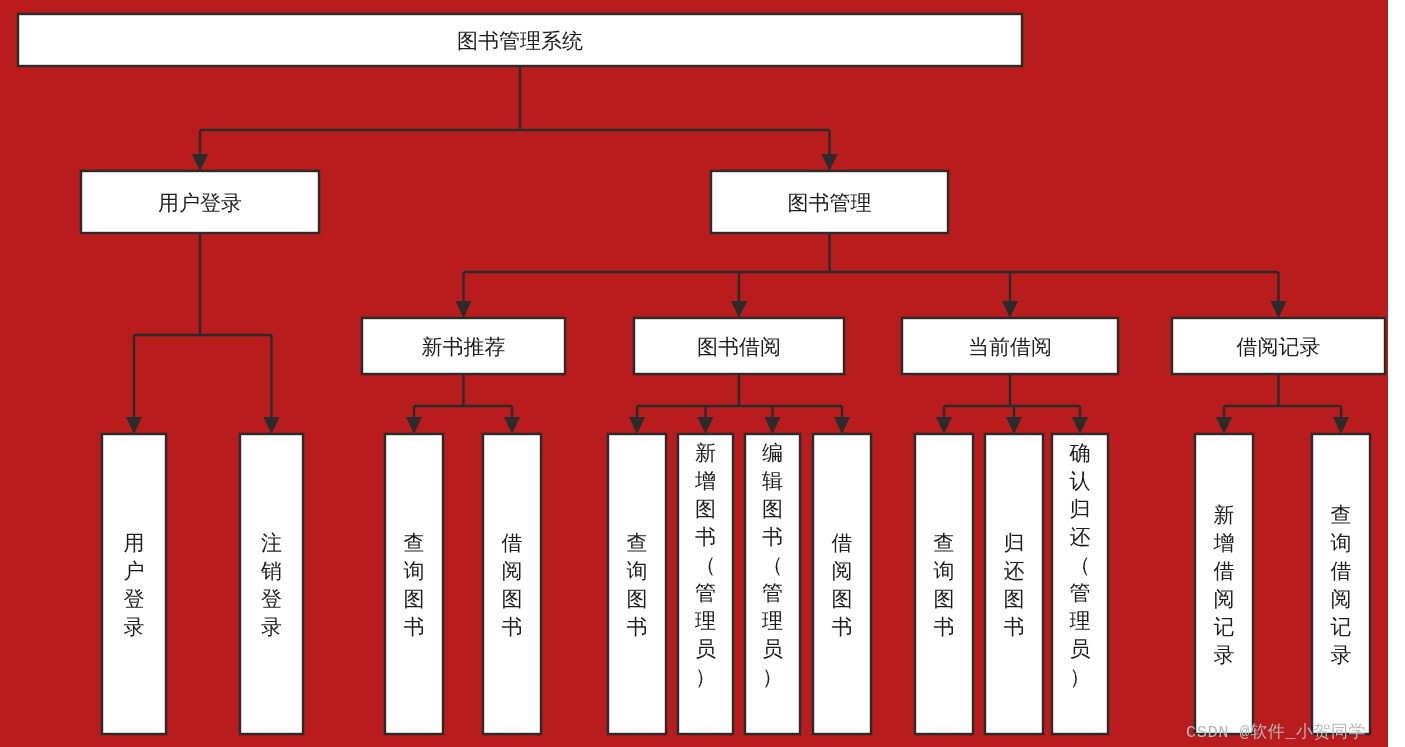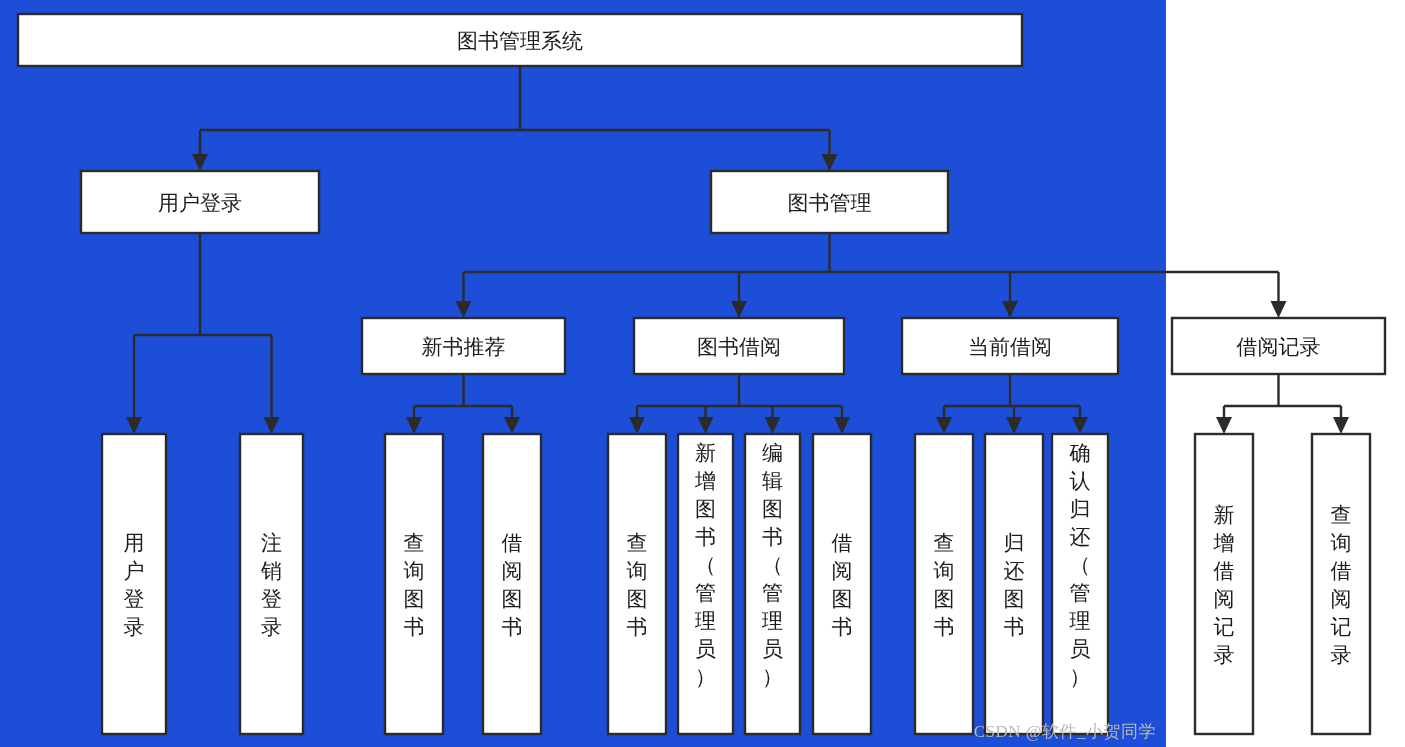--- a/index.html
+++ b/index.html
@@ -8,23 +8,23 @@
     background: #ffffff;
   }
   body {
     width: 1405px;
     height: 747px;
     font-family: "DejaVu Sans", "Liberation Sans", sans-serif;
     overflow: hidden;
   }
   #diagram-root {
     position: relative;
-    width: 1166px;
+    width: 1388px;
     height: 747px;
-    background: #1d4ed8;
+    background: #b91c1c;
   }
   svg#tree-svg {
     position: absolute;
     top: 0;
     left: 0;
     width: 1405px;
     height: 747px;
   }
   .node-box {
     fill: #ffffff;
@@ -49,23 +49,23 @@
     dominant-baseline: central;
   }
   .node-label-v {
     font-family: "DejaVu Sans", "Liberation Sans", sans-serif;
     font-size: 21px;
     fill: #1c1c1c;
     text-anchor: middle;
   }
   .watermark-text {
     position: absolute;
-    right: 10px;
+    right: 22px;
     bottom: 4px;
-    font-family: Liberation Serif, serif;
+    font-family: Liberation Mono, monospace;
     font-size: 17px;
     color: #b9b9b9;
     white-space: nowrap;
     letter-spacing: 0.5px;
   }
 </style>
 </head>
 <body>
 
 <div id="diagram-root">

